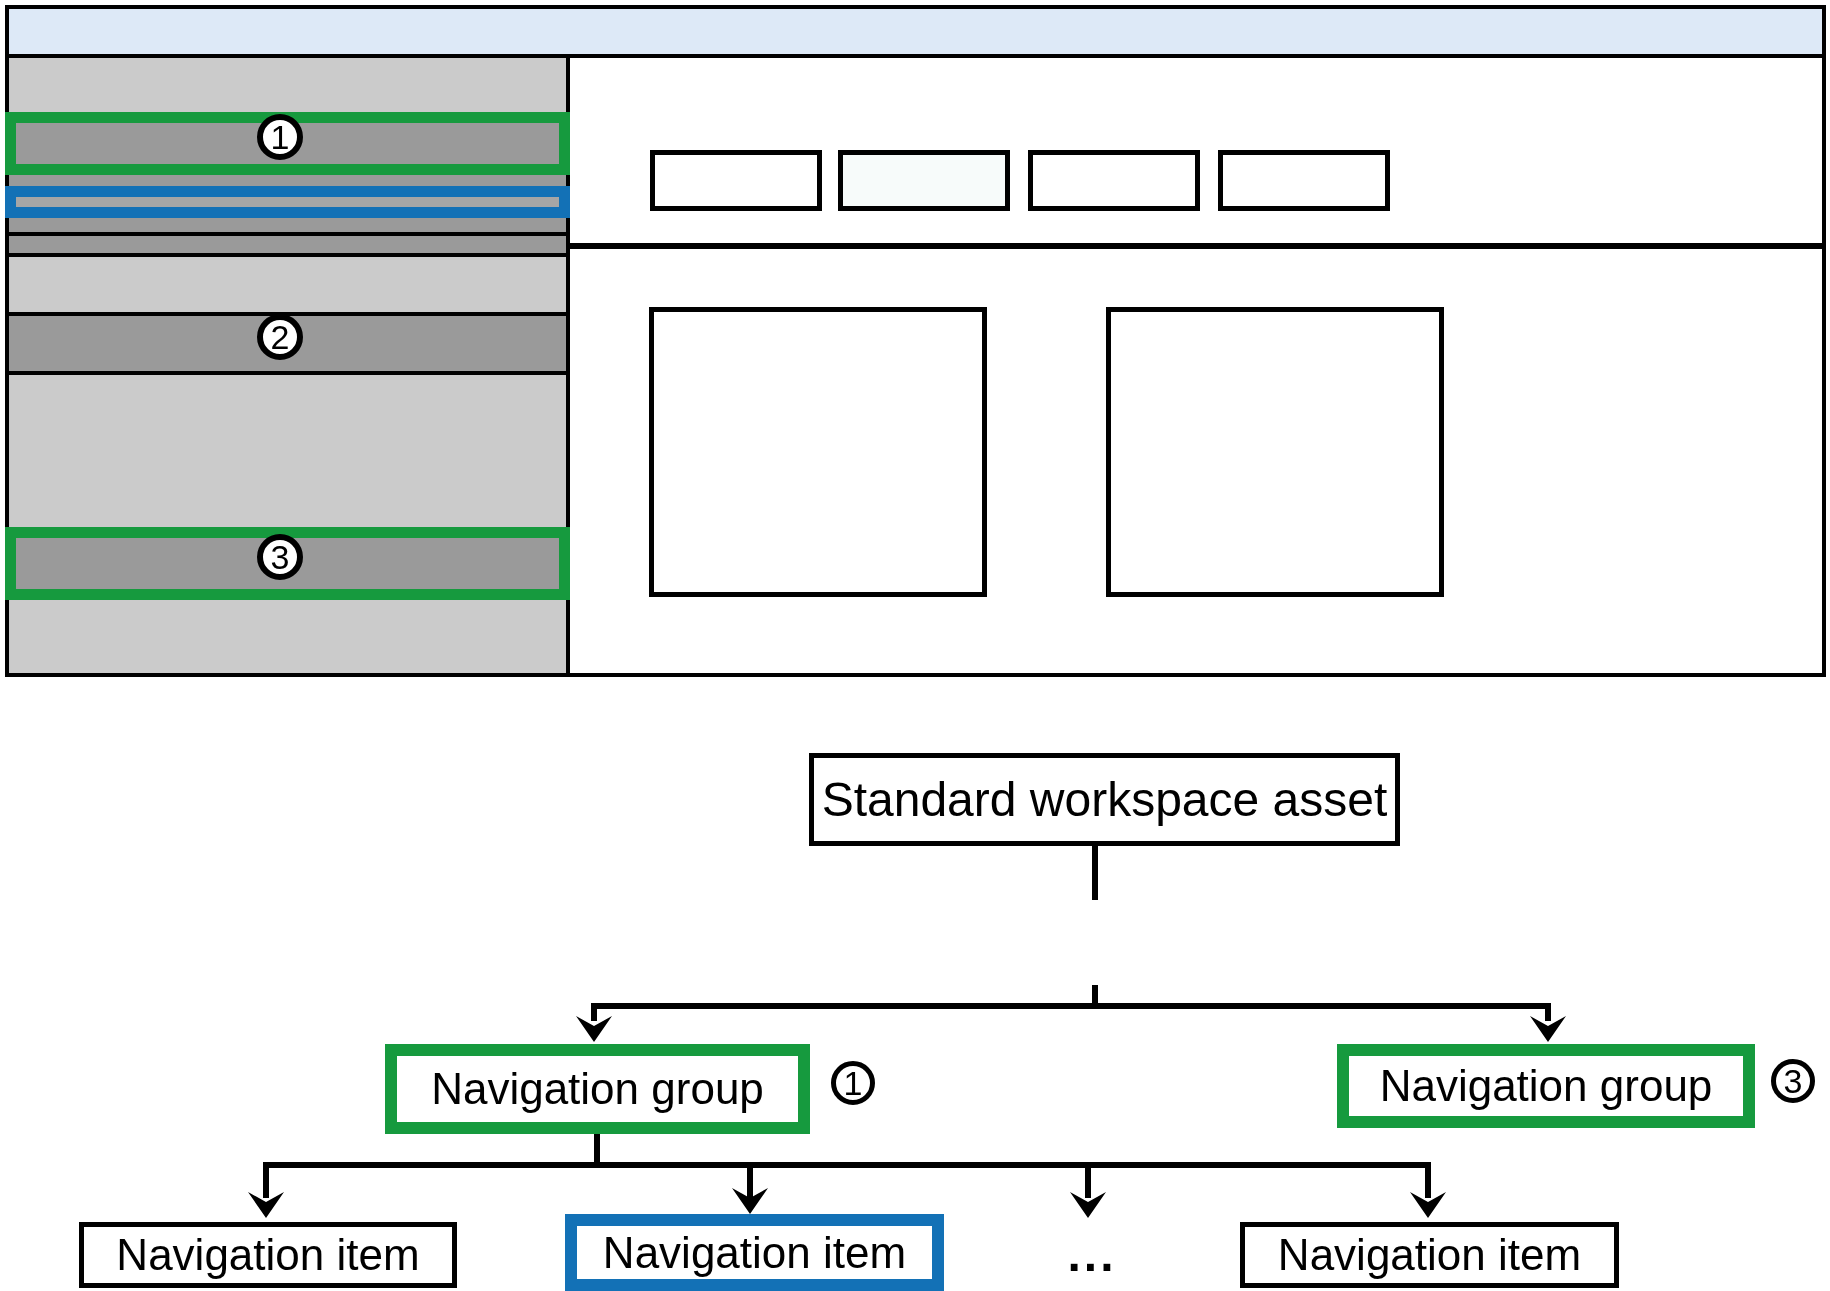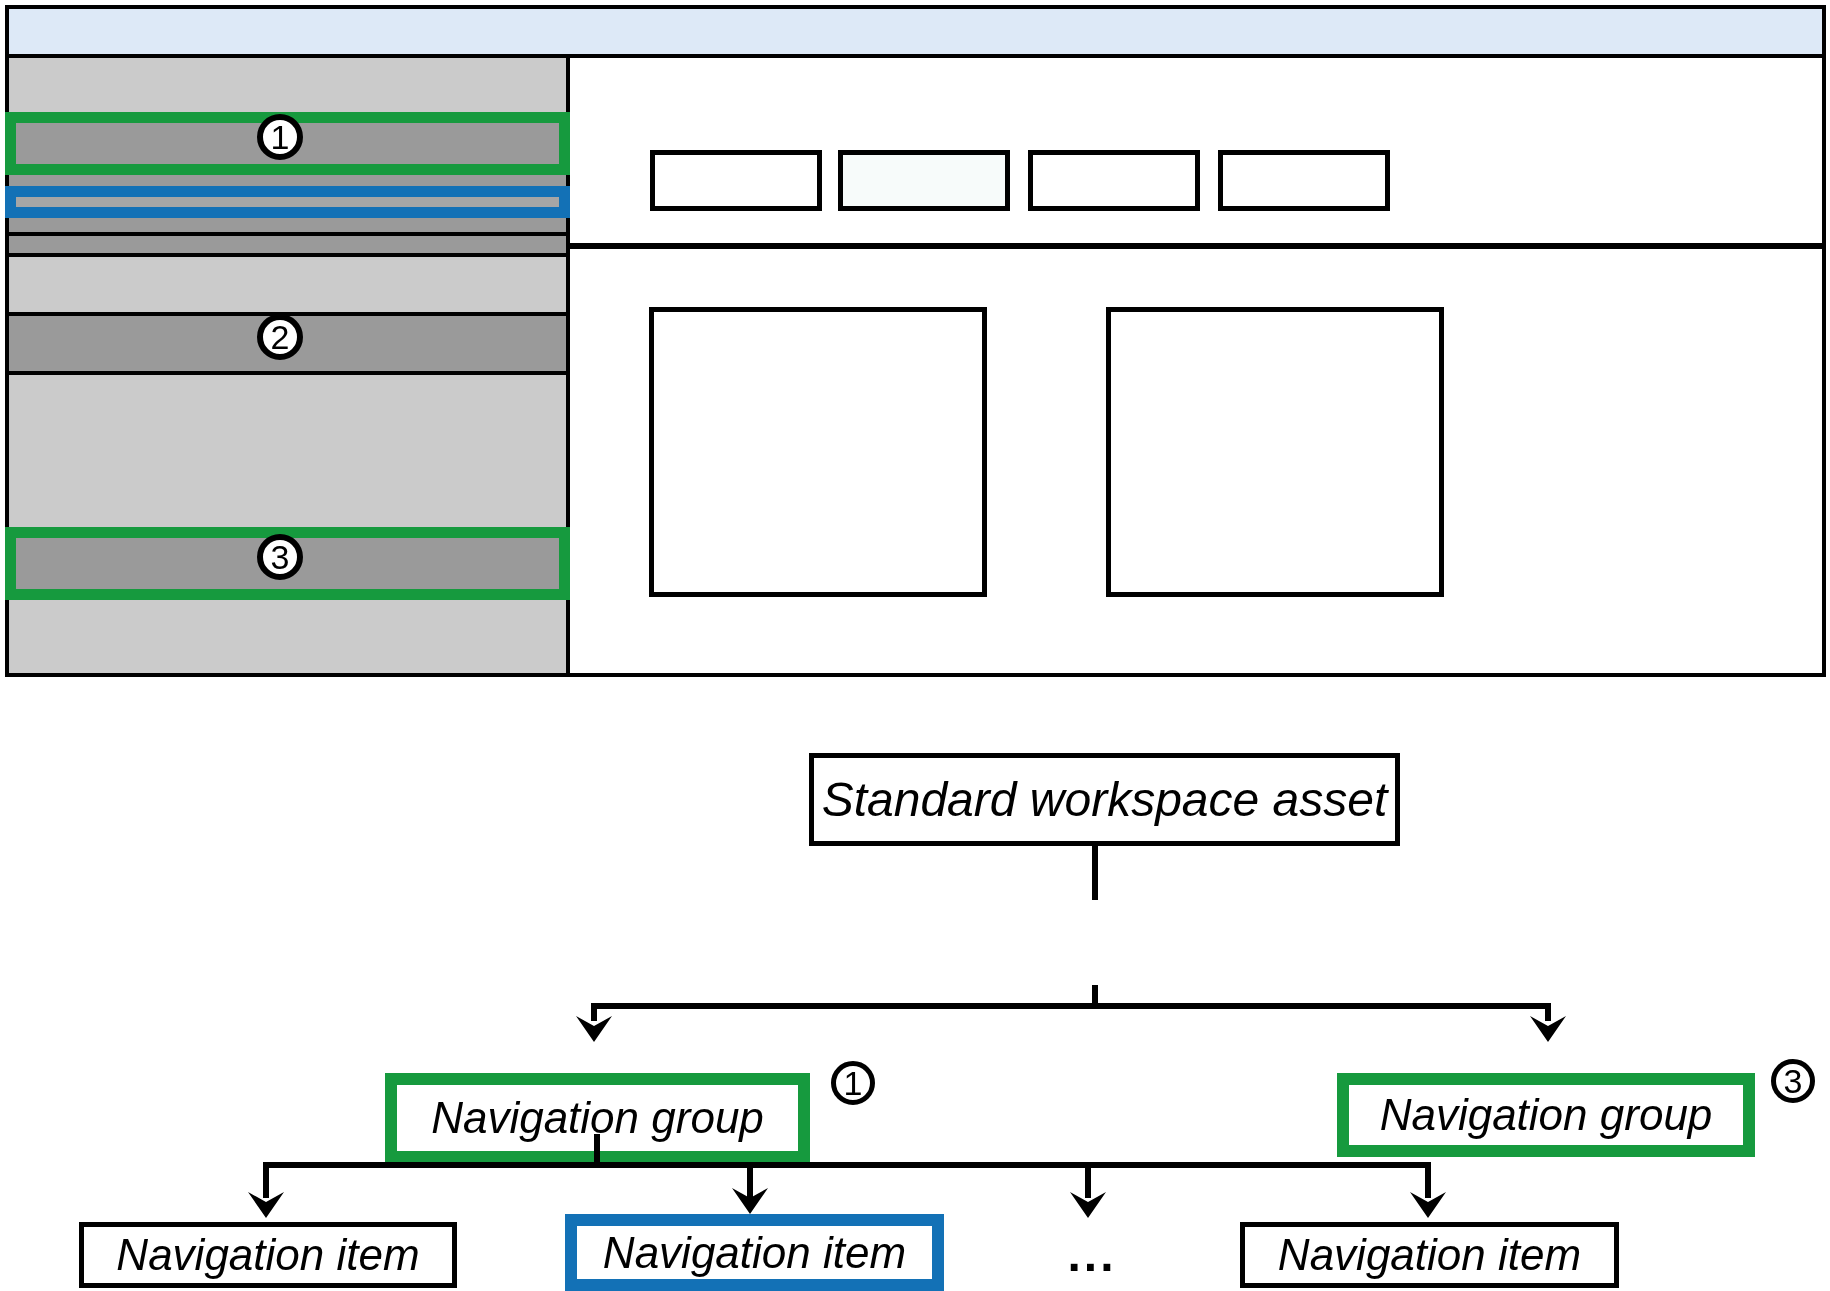--- a/index.html
+++ b/index.html
@@ -31,23 +31,23 @@
     display:flex;align-items:center;justify-content:center;
     font-size:34px;line-height:1;
   }
   .tab{top:150px;width:172px;height:61px;border:5px solid #000;background:#fff;}
   .tab.hl{background:var(--tab-highlight);}
   .divider{left:570px;top:243px;width:1256px;height:6px;background:#000;}
   .card{top:307px;width:338px;height:290px;border:5px solid #000;background:#fff;}
   
   .node{
     border:5px solid #000;background:#fff;display:flex;align-items:center;justify-content:center;
-    white-space:nowrap;line-height:1;font-style:italic;
+    white-space:nowrap;line-height:1;
   }
-  .node-green{border:12px solid var(--accent-green);margin-top:29px;}
+  .node-green{border:12px solid var(--accent-green);}
   .node-blue{border:12px solid var(--accent-blue);}
   .tcallout{
     width:44px;height:44px;border:5px solid #000;border-radius:50%;background:#fff;
     display:flex;align-items:center;justify-content:center;font-size:34px;line-height:1;
   }
   .vline,.hline{background:#000;}
   .arrowhead{
     width:36px;height:26px;background:#000;
     clip-path:polygon(0% 0%,50% 38%,100% 0%,50% 100%);
   }

